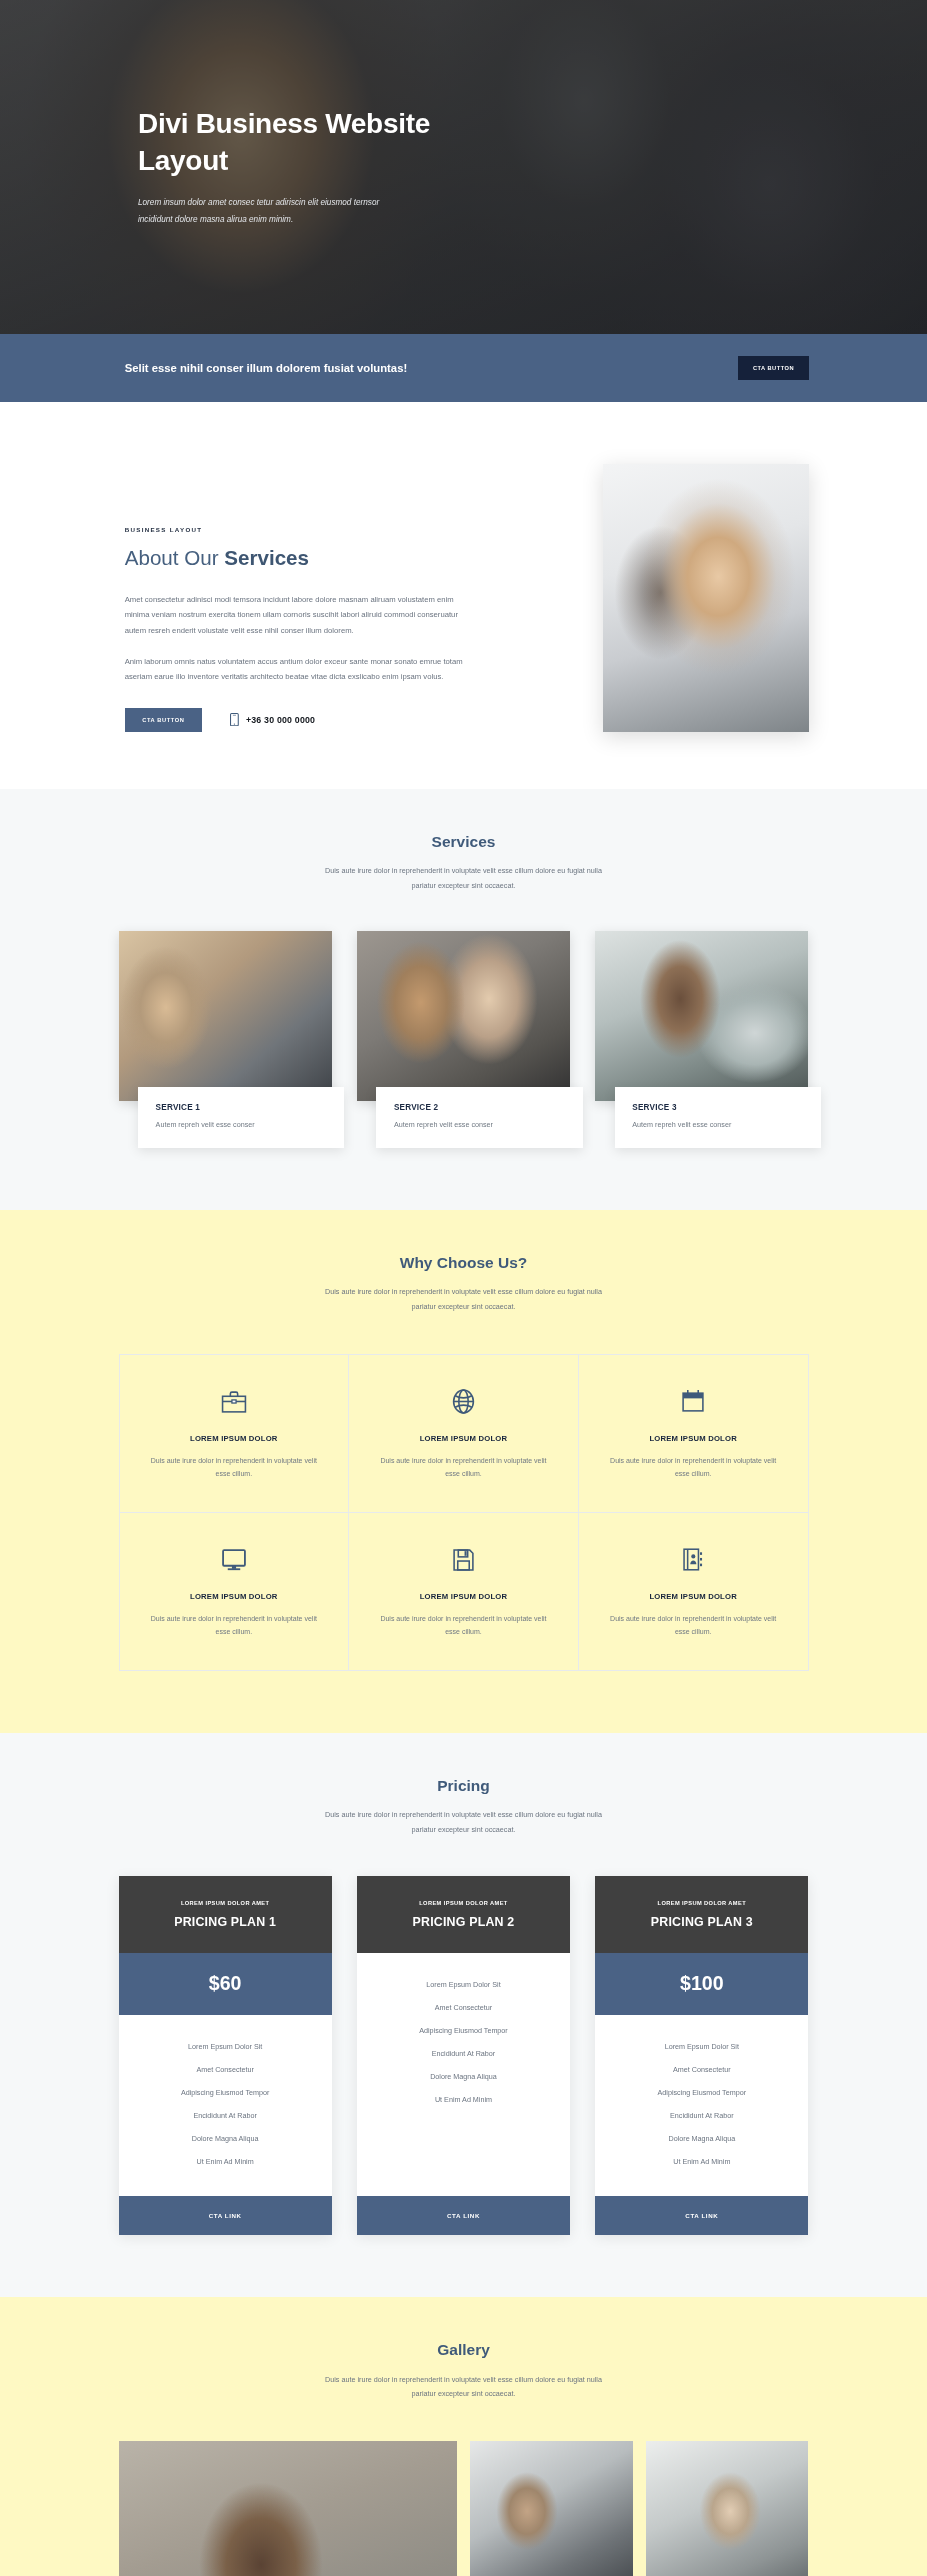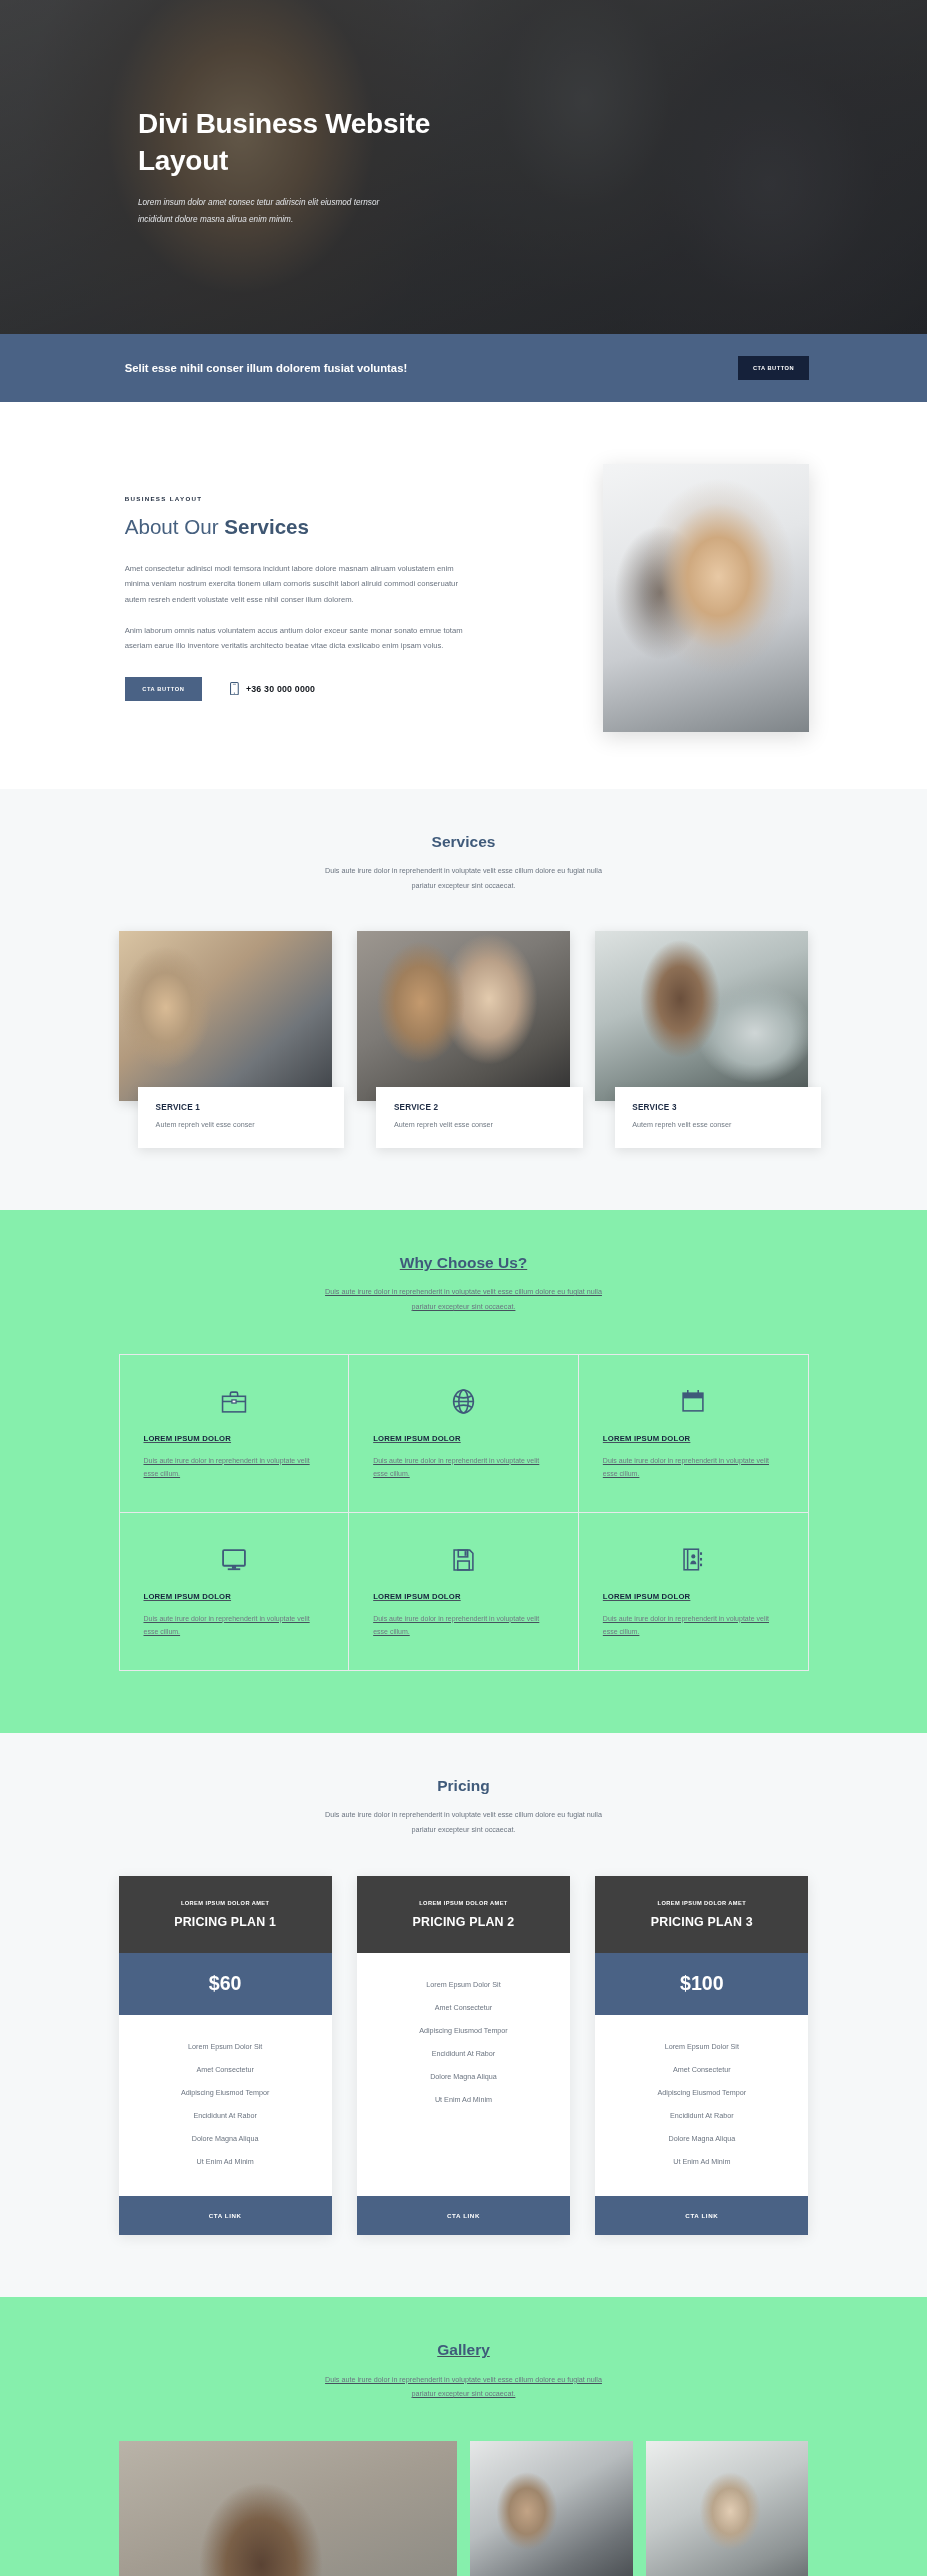--- a/index.html
+++ b/index.html
@@ -47,21 +47,21 @@
   .ctabar .wrap { display: flex; align-items: center; justify-content: space-between; }
   .ctabar-text { color: #fff; font-size: 11.3px; font-weight: 700; padding-left: 6.2px; }
   .ctabar-btn {
     background: #15213a; color: #fff; font-size: 5.7px; font-weight: 700;
     letter-spacing: 0.5px; padding: 8.8px 14.4px; border: none; cursor: pointer;
     font-family: "Liberation Sans", sans-serif;
   }
 
   
   .about { background: #fff; padding: 62px 0 57px; }
-  .about .wrap { display: flex; gap: 44px; align-items: center; }
+  .about .wrap { display: flex; gap: 44px; align-items: flex-end; }
   .about-left { width: 52%; padding-left: 6.2px; }
   .about-eyebrow {
     font-size: 6.2px; font-weight: 700; letter-spacing: 1.3px;
     color: #1f2b3e; margin-bottom: 13.4px;
   }
   .about-h2 { font-size: 20.6px; color: #46607f; font-weight: 300; margin-bottom: 21.6px; }
   .about-h2 b { font-weight: 700; color: #3e5672; }
   .about-p {
     font-size: 7.7px; line-height: 2.0; color: #6b7480; margin-bottom: 15.5px;
   }
@@ -78,21 +78,21 @@
     width: 206px; height: 268px;
     box-shadow: 0 5.2px 20.6px rgba(0,0,0,0.14);
     background:
       radial-gradient(ellipse 77px 98px at 56% 42%, #e8c9a5 0%, #cfa97f 40%, rgba(190,170,150,0.25) 75%, transparent 100%),
       radial-gradient(ellipse 46px 67px at 28% 48%, #6d6560 0%, rgba(120,112,106,0.4) 60%, transparent 100%),
       linear-gradient(165deg, #f3f4f5 0%, #e4e6e8 35%, #c9ccd0 62%, #7e8488 100%);
   }
 
   
   .sec-gray { background: #f6f8f9; }
-  .sec-white { background: #86efac; text-decoration: underline; }
+  .sec-white { background: #fef9c3; }
   .sec-head { text-align: center; padding-top: 44px; }
   .sec-title { font-size: 15.5px; font-weight: 700; color: #3f5a7a; }
   .sec-desc {
     font-size: 7.2px; line-height: 2.05; color: #6b7480;
     margin: 13.4px auto 0; max-width: 289px;
   }
 
   
   .services { padding-bottom: 62px; }
   .svc-grid { display: flex; gap: 25px; margin-top: 37px; }
@@ -131,21 +131,21 @@
 
   
   .why { padding-bottom: 62px; }
   .why-grid {
     margin-top: 39px;
     display: grid; grid-template-columns: repeat(3, 1fr);
     border-top: 0.5px solid #e7eaec; border-left: 0.5px solid #e7eaec;
   }
   .why-cell {
     border-right: 0.5px solid #e7eaec; border-bottom: 0.5px solid #e7eaec;
-    padding: 32px 24px 31px; text-align: left;
+    padding: 32px 24px 31px; text-align: center;
   }
   .why-icon { height: 30px; display: flex; align-items: center; justify-content: center; }
   .why-icon svg { display: block; }
   .why-h { font-size: 7.7px; font-weight: 700; color: #16233c; letter-spacing: 0.2px; margin: 17.5px 0 10.3px; }
   .why-p { font-size: 7px; line-height: 1.95; color: #707983; }
 
   
   .pricing { padding-bottom: 62px; }
   .price-grid { display: flex; gap: 25px; margin-top: 38px; }
   .price-card {

